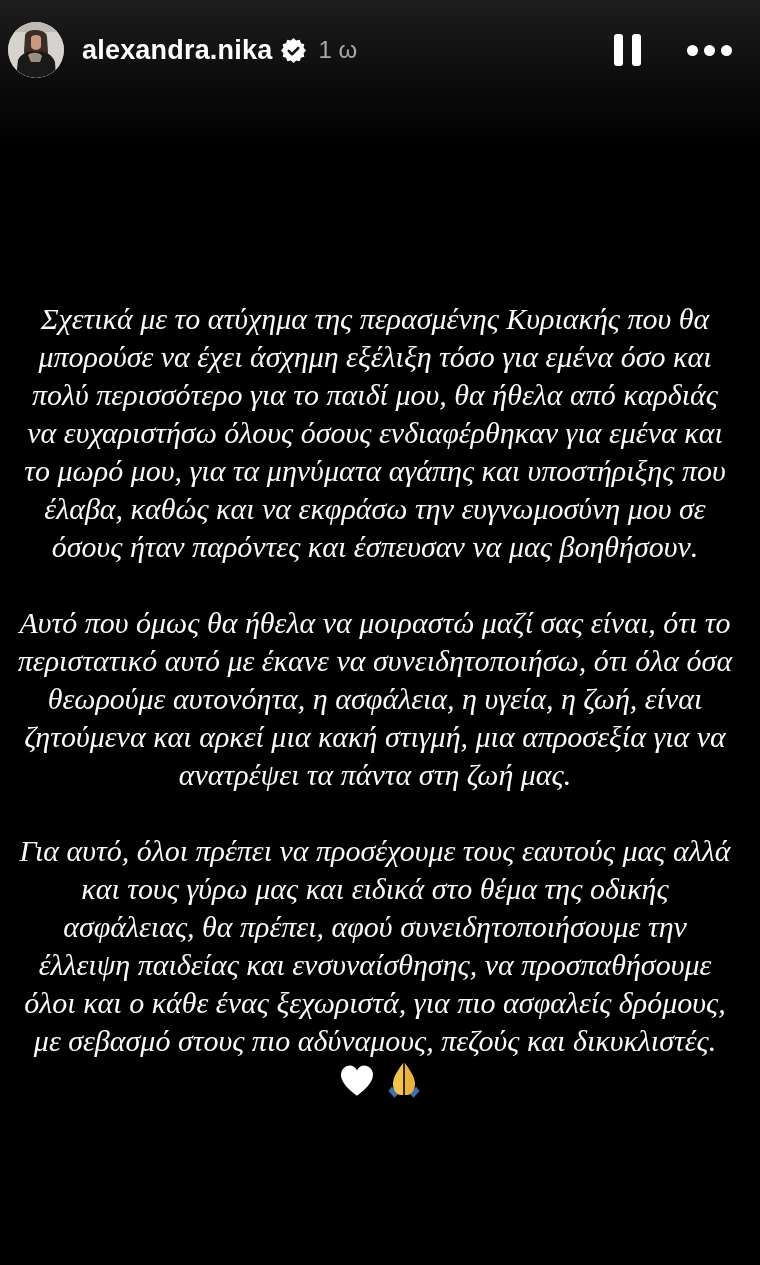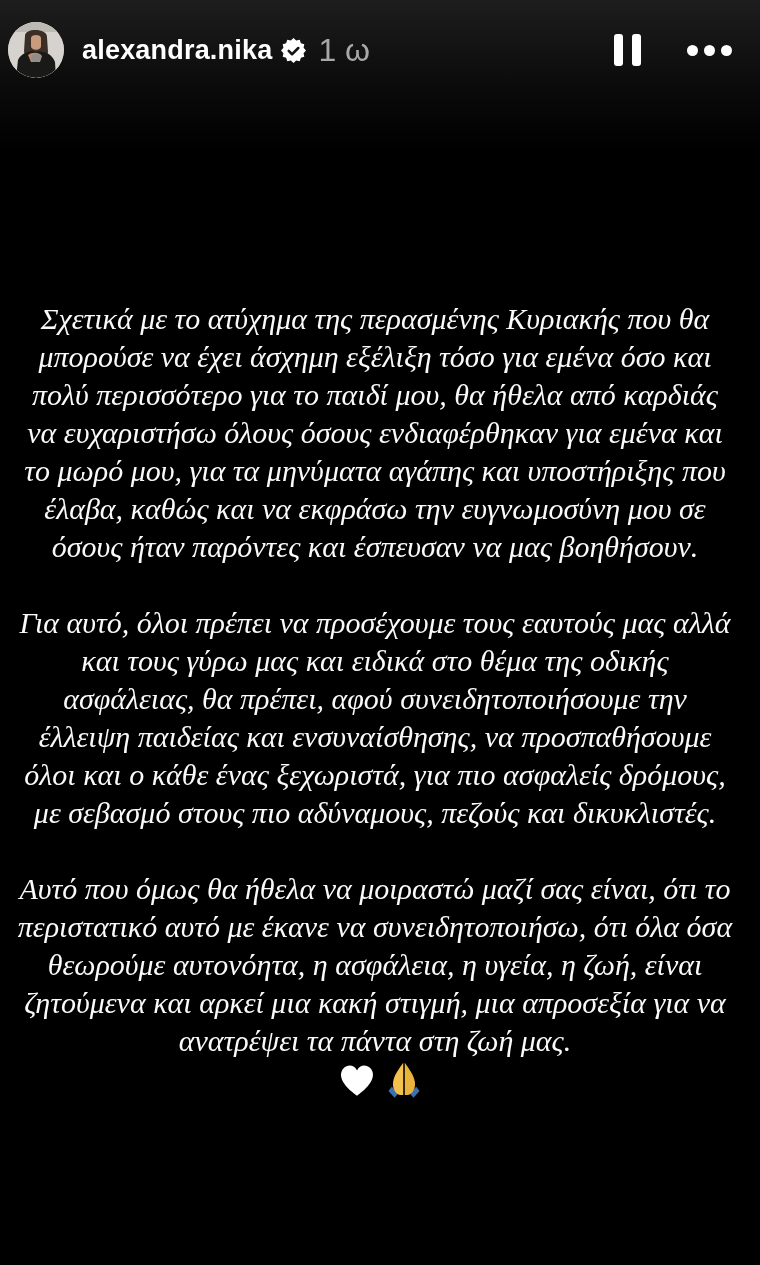--- a/index.html
+++ b/index.html
@@ -36,21 +36,21 @@
     font-size: 27px;
     font-weight: 700;
     letter-spacing: 0.2px;
     cursor: pointer;
     white-space: nowrap;
   }
   .badge { margin-left: 9px; flex: 0 0 auto; display: flex; align-items: center; }
   .timestamp {
     margin-left: 12px;
     color: #a8a8a8;
-    font-size: 32px;
+    font-size: 24px;
     font-weight: 400;
     text-align: right;
   }
   .header-spacer { flex: 1 1 auto; }
   .pause-btn {
     display: flex; gap: 9px; align-items: center;
     padding: 6px; cursor: pointer;
   }
   .pause-btn .bar {
     width: 9px; height: 32px;
@@ -137,22 +137,22 @@
 
     <div class="more-btn">
       <span class="dot"></span>
         <span class="dot"></span>
         <span class="dot"></span>
     </div>
   </div>
 
   <div class="story-text">
       <div class="para">Σχετικά με το ατύχημα της περασμένης Κυριακής που θα<br>μπορούσε να έχει άσχημη εξέλιξη τόσο για εμένα όσο και<br>πολύ περισσότερο για το παιδί μου, θα ήθελα από καρδιάς<br>να ευχαριστήσω όλους όσους ενδιαφέρθηκαν για εμένα και<br>το μωρό μου, για τα μηνύματα αγάπης και υποστήριξης που<br>έλαβα, καθώς και να εκφράσω την ευγνωμοσύνη μου σε<br>όσους ήταν παρόντες και έσπευσαν να μας βοηθήσουν.</div>
+      <div class="para">Αυτό που όμως θα ήθελα να μοιραστώ μαζί σας είναι, ότι το<br>περιστατικό αυτό με έκανε να συνειδητοποιήσω, ότι όλα όσα<br>θεωρούμε αυτονόητα, η ασφάλεια, η υγεία, η ζωή, είναι<br>ζητούμενα και αρκεί μια κακή στιγμή, μια απροσεξία για να<br>ανατρέψει τα πάντα στη ζωή μας.</div>
       <div class="para">Για αυτό, όλοι πρέπει να προσέχουμε τους εαυτούς μας αλλά<br>και τους γύρω μας και ειδικά στο θέμα της οδικής<br>ασφάλειας, θα πρέπει, αφού συνειδητοποιήσουμε την<br>έλλειψη παιδείας και ενσυναίσθησης, να προσπαθήσουμε<br>όλοι και ο κάθε ένας ξεχωριστά, για πιο ασφαλείς δρόμους,<br>με σεβασμό στους πιο αδύναμους, πεζούς και δικυκλιστές.</div>
-      <div class="para">Αυτό που όμως θα ήθελα να μοιραστώ μαζί σας είναι, ότι το<br>περιστατικό αυτό με έκανε να συνειδητοποιήσω, ότι όλα όσα<br>θεωρούμε αυτονόητα, η ασφάλεια, η υγεία, η ζωή, είναι<br>ζητούμενα και αρκεί μια κακή στιγμή, μια απροσεξία για να<br>ανατρέψει τα πάντα στη ζωή μας.</div>
     </div>
 
   <div class="emoji-line">
     <svg width="42" height="38" viewBox="0 0 36 34">
       <path d="M18 31 C 5 22, 0.5 12.5, 6 6.5 C 9.8 2.4, 15.8 3.4, 18 8.4 C 20.2 3.4, 26.2 2.4, 30 6.5 C 35.5 12.5, 31 22, 18 31 Z" fill="#ffffff"></path>
     </svg>
     <svg width="40" height="40" viewBox="0 0 36 36">
 
       <path d="M7 24 L 13 30 L 9.5 34 L 4 28 Z" fill="#3e6fb0"></path>
 

